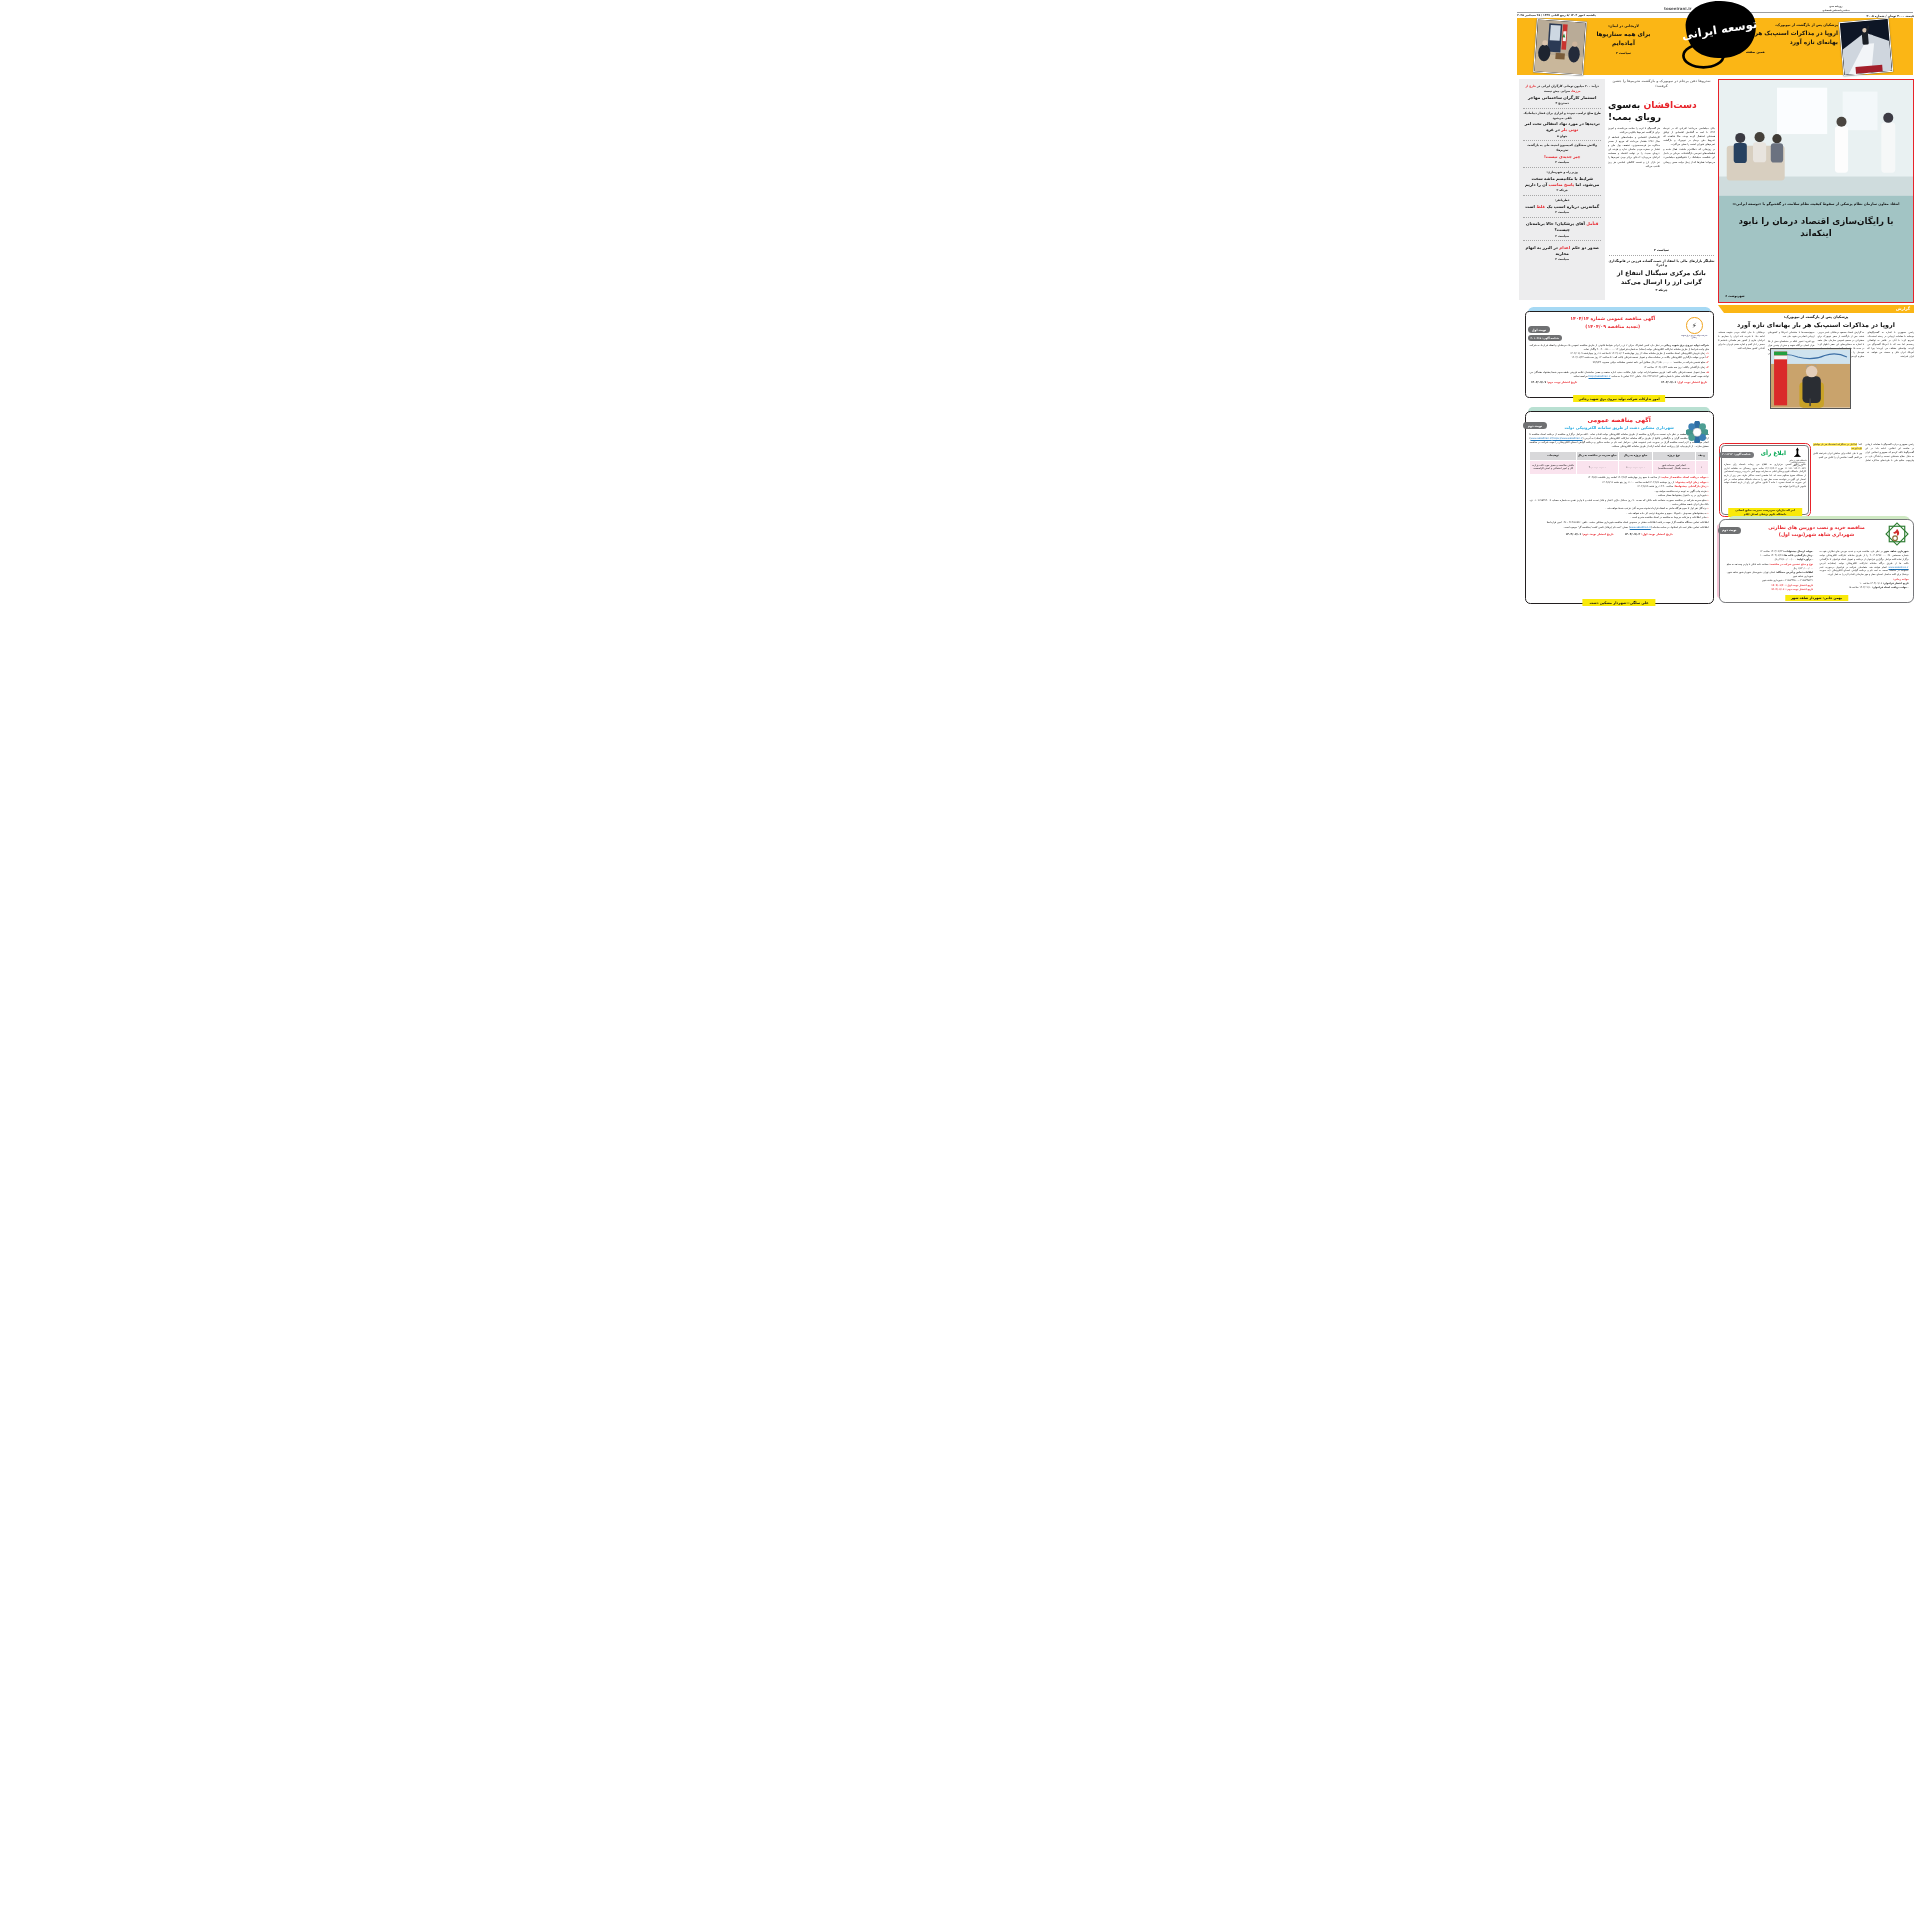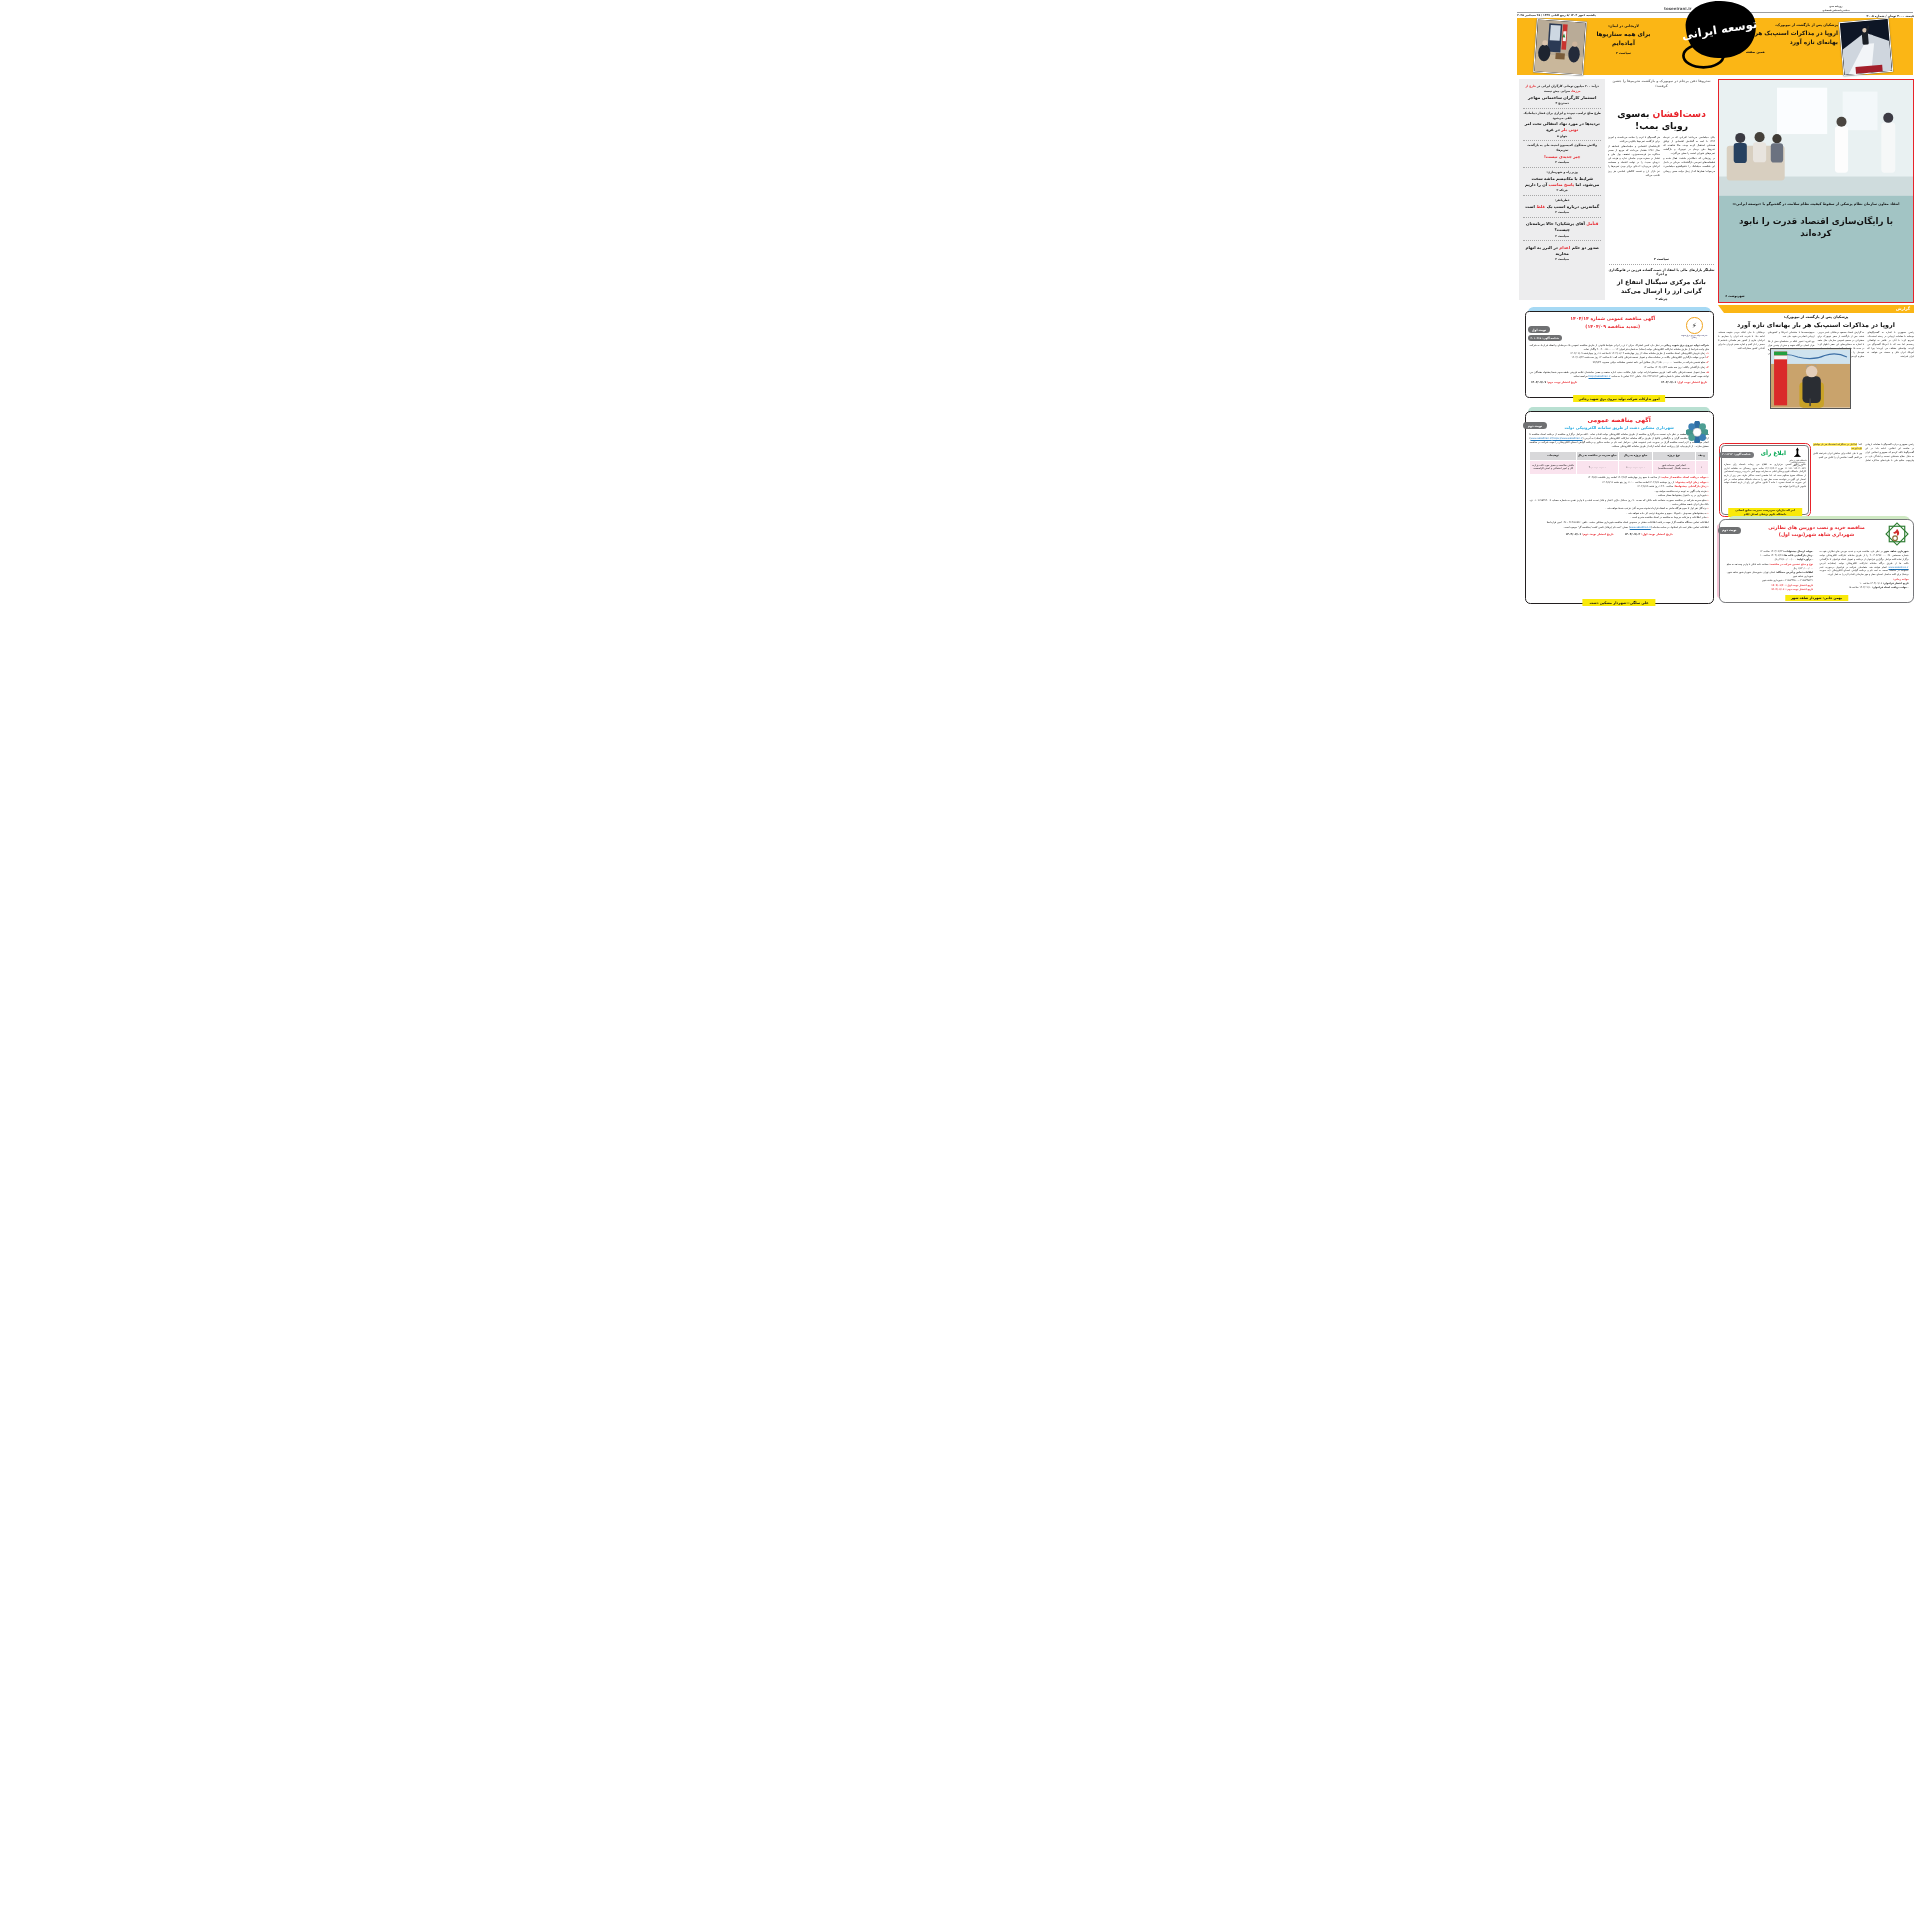--- a/index.html
+++ b/index.html
@@ -30,21 +30,21 @@
   
   #sidebar{left:6.2px;top:79px;width:86px;height:221px;background:#ededee;padding:3.1px 3.9px 1.5px;box-sizing:border-box;}
   .si{padding:2.3px 0 2.7px;border-bottom:0.8px dotted #a7a7a7;text-align:center;}
   .si:last-child{border-bottom:none;}
   .si .k{font-size:2.9px;font-weight:bold;line-height:1.55;}
   .si .t{font-size:4.1px;font-weight:bold;line-height:1.4;margin:1.2px 0 0.8px;}
   .si .r{font-size:2.9px;font-weight:bold;margin-top:0.8px;}
   
   #center{left:95px;top:79px;width:107px;}
   .ck{font-size:3.4px;font-weight:bold;color:#7d7d7d;text-align:center;line-height:1.5;}
-  .chl{text-align:center;font-weight:bold;font-size:9.2px;line-height:1.3;margin-top:19px;}
+  .chl{text-align:left;font-weight:bold;font-size:9.2px;line-height:1.3;margin-top:10px;}
   .cbody{margin-top:3.5px;height:120px;overflow:hidden;column-count:2;column-gap:3.5px;
          font-size:2.5px;line-height:1.62;text-align:justify;}
   .cbody p{margin:0 0 1.5px;}
   .cref{text-align:center;font-size:3.1px;font-weight:bold;margin-top:1.5px;}
   .dotrule{border-top:1px dotted #a7a7a7;margin:3.1px 0.8px;}
   .ck2{font-size:3.2px;font-weight:bold;text-align:center;margin-top:0.8px;}
   .chl2{font-size:6.2px;font-weight:bold;text-align:center;line-height:1.42;margin-top:1.9px;}
   
   #health{left:205px;top:79px;width:196px;height:224px;border:1.2px solid #e8232a;box-sizing:border-box;background:#fff;}
   #health svg{position:absolute;left:0;top:0;width:100%;height:100%;}
@@ -262,21 +262,21 @@
         <rect x="88" y="161" width="34" height="52" rx="8" fill="#e8e4de"></rect>
       <circle cx="150" cy="152" r="12" fill="#3e3a35"></circle>
         <rect x="134" y="164" width="32" height="50" rx="8" fill="#6b7280"></rect>
       <rect x="300" y="120" width="34" height="120" rx="8" fill="#fdfdfd"></rect>
         <circle cx="317" cy="108" r="13" fill="#4a4540"></circle>
       <rect x="420" y="110" width="36" height="130" rx="8" fill="#f6f8f8"></rect>
         <circle cx="438" cy="98" r="13" fill="#3c3b44"></circle>
       <rect y="300" width="502" height="275" fill="#a2c4c4"></rect>
     </svg>
     <div class="hcap">انتقاد معاون سازمان نظام پزشکی از سقوط کیفیت نظام سلامت در گفت‌وگو با «توسعه ایرانی»:</div>
-    <div class="htitle">با رایگان‌سازی اقتصاد قدرت را نابود کرده‌اند</div>
+    <div class="htitle">با رایگان‌سازی اقتصاد درمان را نابود اینکه‌اند</div>
     <div class="href">شهرنوشت ۶</div>
   </div>
 
   <div class="abs" id="repbar">
     <span>گزارش</span>
   </div>
   <div class="abs" id="report">
     <div class="rk">پزشکیان پس از بازگشت از نیویورک:</div>
     <div class="rt">اروپا در مذاکرات اسنپ‌بک هر بار بهانه‌ای تازه آورد</div>
     <div class="rbody">

